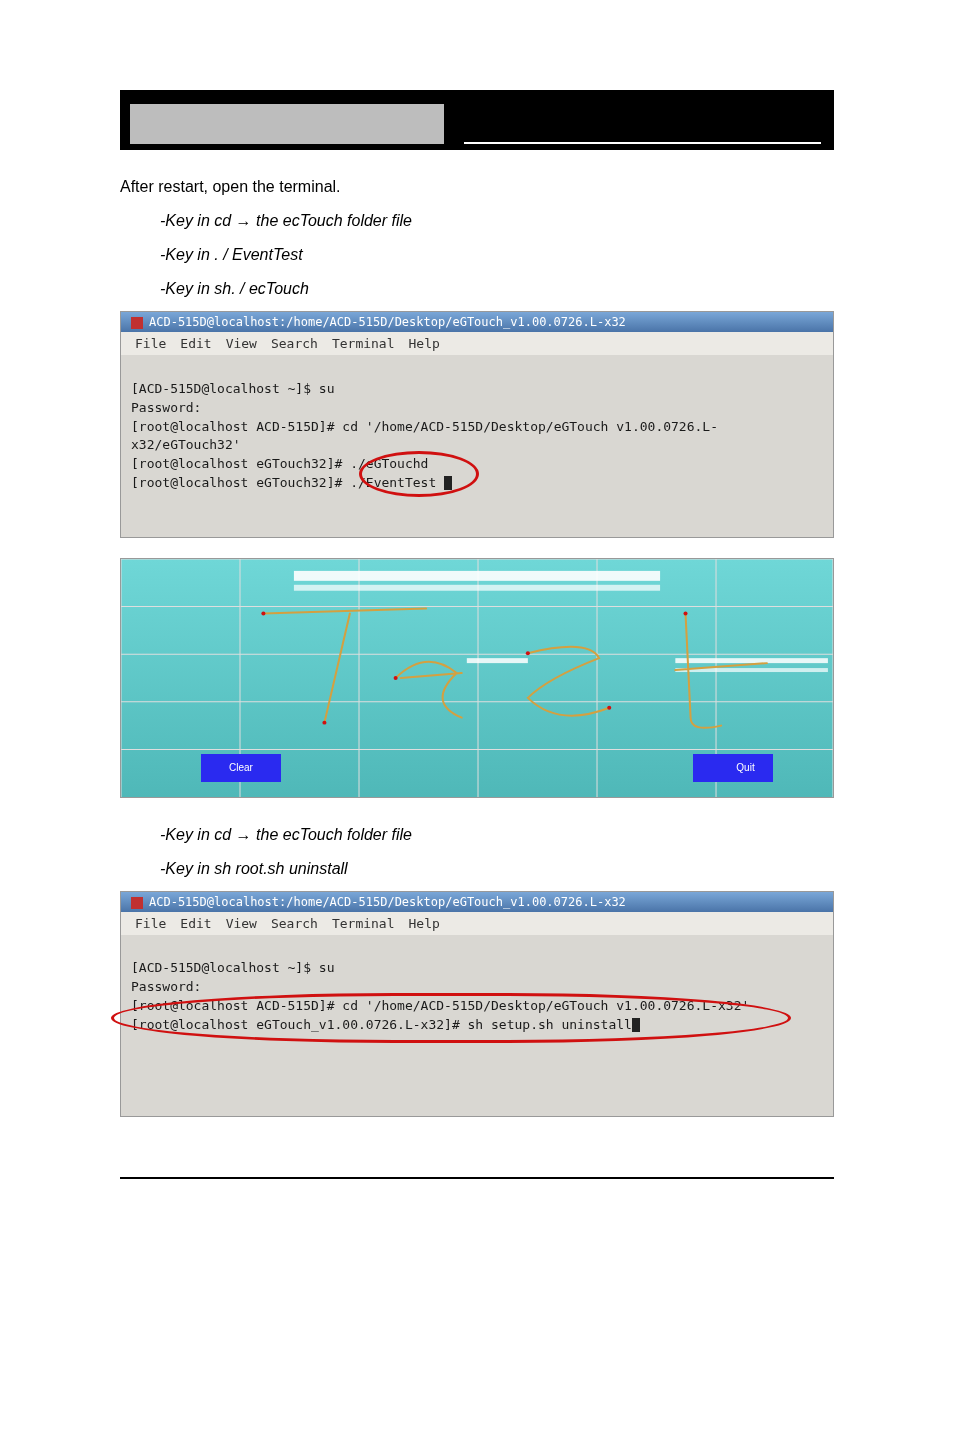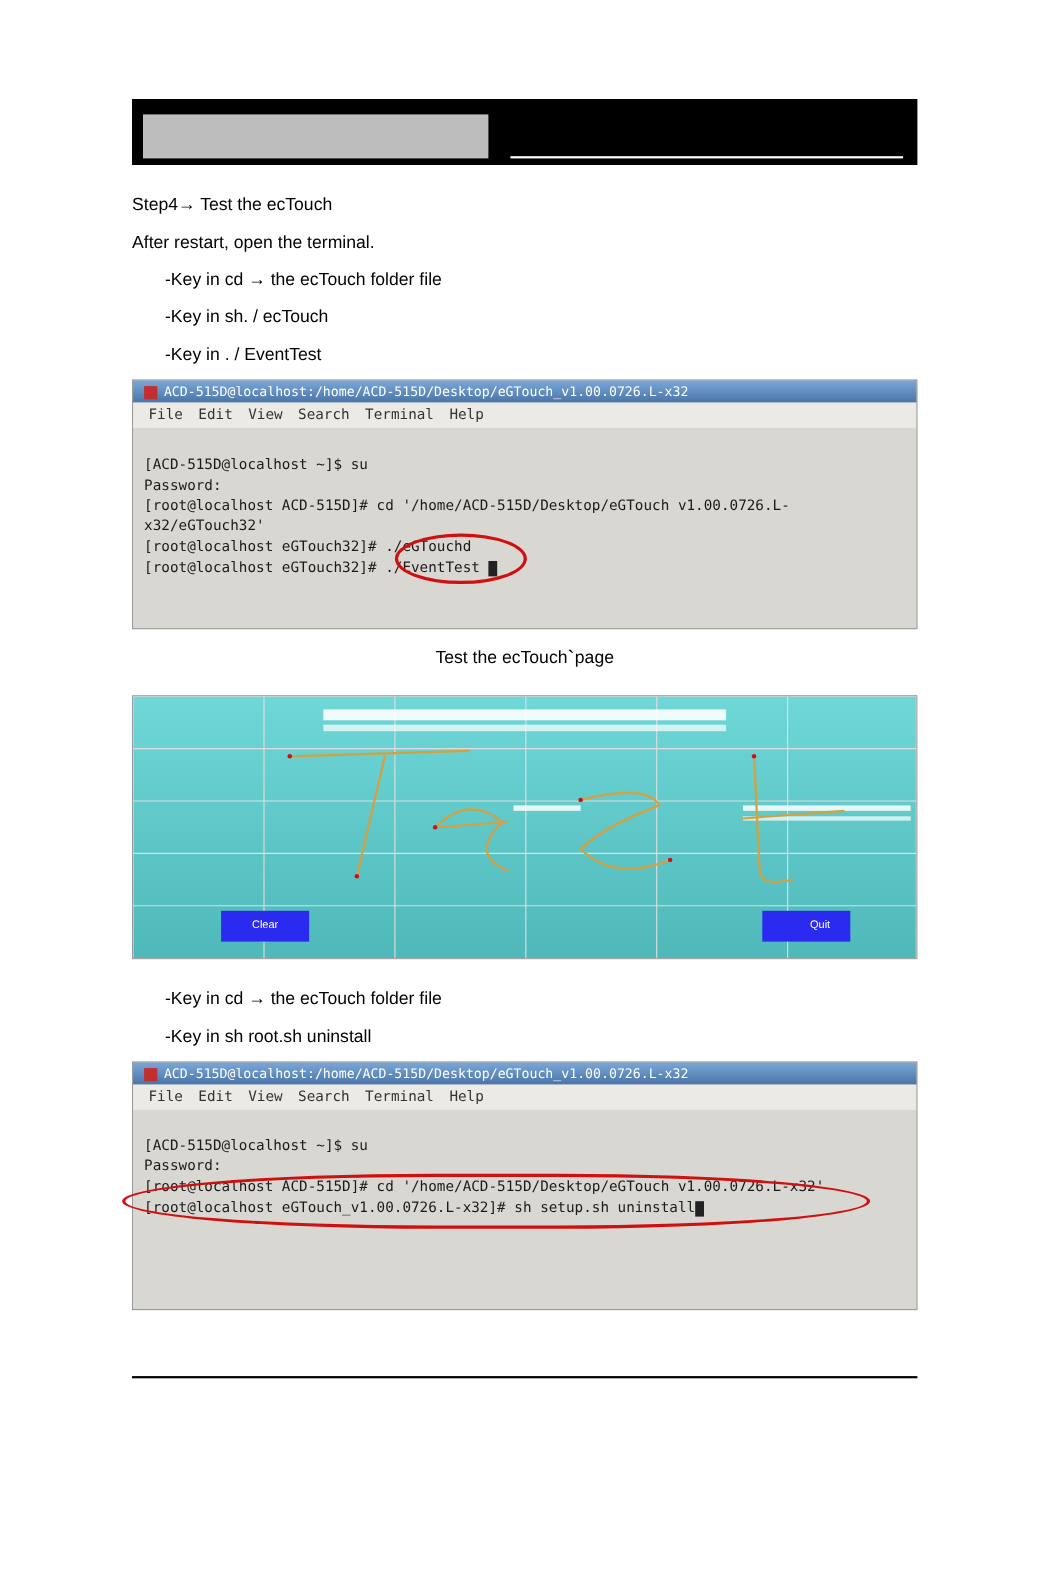--- a/index.html
+++ b/index.html
@@ -5,21 +5,21 @@
   * { box-sizing: border-box; margin: 0; padding: 0; }
   html, body { width: 954px; font-family: Arial, sans-serif; background: #fff; color: #000; }
   .page { width: 954px; padding: 90px 120px 40px 120px; }
   .tabbar { display: flex; width: 100%; height: 60px; background: #000; align-items: center; }
   .tab { height: 40px; margin-top: 8px; margin-left: 10px; margin-right: 10px; display: flex; align-items: center; justify-content: center; padding: 0 40px; font-size: 14px; }
   .tab-left { background: #bdbdbd; color: rgba(0,0,0,0); width: 44%; }
   .tab-right { background: #000; color: rgba(255,255,255,0); width: 50%; border-bottom: 2px solid #fff; }
   .section { margin-top: 25px; }
   .arrow-line { font-size: 16px; line-height: 1.5; margin: 10px 0; }
   .arrow { font-family: "Segoe UI Symbol", Arial; }
-  .sub { margin-left: 30px; }
+  .sub { margin-left: 40px; font-style: italic; }
   .img-block { width: 100%; margin: 10px 0; border: 1px solid #999; }
   .terminal { position: relative; width: 100%; background: #d0d0d0; font-family: "DejaVu Sans Mono", monospace; font-size: 13px; color: #222; }
   .term-title { background: linear-gradient(#7aa7d8,#4a74a8); color: #fff; font-size: 12px; padding: 3px 10px; display: flex; align-items: flex-end; }
   .term-title .icon { width: 12px; height: 12px; background: #c03030; margin-right: 6px; display: inline-block; }
   .term-menu { background: #eceae5; color: #333; font-size: 13px; padding: 4px 14px; display: flex; gap: 14px; }
   .term-body { background: #d9d7d2; color: #1a1a1a; padding: 6px 10px; line-height: 1.45; white-space: pre-wrap; font-size: 13px; position: relative; }
   .circle-red { position: absolute; border: 3px solid #d01010; border-radius: 50%; }
   .circle-red.c1 { width: 120px; height: 46px; left: 238px; top: 96px; }
   .cursor-blk { display: inline-block; width: 8px; height: 14px; background: #222; vertical-align: text-bottom; }
   .drawtest { position: relative; width: 100%; height: 240px; background: linear-gradient(#6fd7d7,#4fb8b8); overflow: hidden; margin-top: 20px; }
@@ -42,25 +42,24 @@
   <div class="tabbar">
     <div class="tab tab-left">
         <span>15" XGA Fanless Panel PC</span>
       </div>
     <div class="tab tab-right">
         <span>ACD-515D</span>
       </div>
   </div>
 
   <div class="section">
-    <div class="arrow-line">Step4<span class="arrow">→</span> Test the ecTouch</div>
     <div class="arrow-line">After restart, open the terminal.</div>
     <div class="arrow-line sub">-Key in cd <span class="arrow">→</span> the ecTouch folder file</div>
+    <div class="arrow-line sub">-Key in . / EventTest</div>
     <div class="arrow-line sub">-Key in sh. / ecTouch</div>
-    <div class="arrow-line sub">-Key in . / EventTest</div>
   </div>
 
   <div class="img-block terminal">
     <div class="term-title">
       <span class="icon"></span>
       <span>ACD-515D@localhost:/home/ACD-515D/Desktop/eGTouch_v1.00.0726.L-x32</span>
     </div>
     <div class="term-menu">
       <span>File</span>
       <span>Edit</span>
@@ -72,21 +71,20 @@
     <div class="term-body">
 <span>[ACD-515D@localhost ~]$ su</span>
 <span>Password:</span>
 <span>[root@localhost ACD-515D]# cd '/home/ACD-515D/Desktop/eGTouch v1.00.0726.L-x32/eGTouch32'</span>
 <span>[root@localhost eGTouch32]# ./eGTouchd</span>
 <span>[root@localhost eGTouch32]# ./EventTest </span><span class="cursor-blk"></span>
       <span class="circle-red c1"></span>
     </div>
   </div>
 
-  <div class="arrow-line" style="text-align:center">Test the ecTouch<span class="backtick-mid">`</span>page</div>
 
   <div class="img-block drawtest">
     <svg viewBox="0 0 700 240" preserveAspectRatio="none">
       <g stroke="#dedede" stroke-width="1">
         <line x1="0" y1="0" x2="700" y2="0"></line>
           <line x1="0" y1="48" x2="700" y2="48"></line>
         <line x1="0" y1="96" x2="700" y2="96"></line>
           <line x1="0" y1="144" x2="700" y2="144"></line>
         <line x1="0" y1="192" x2="700" y2="192"></line>
         <line x1="0" y1="0" x2="0" y2="240"></line>

